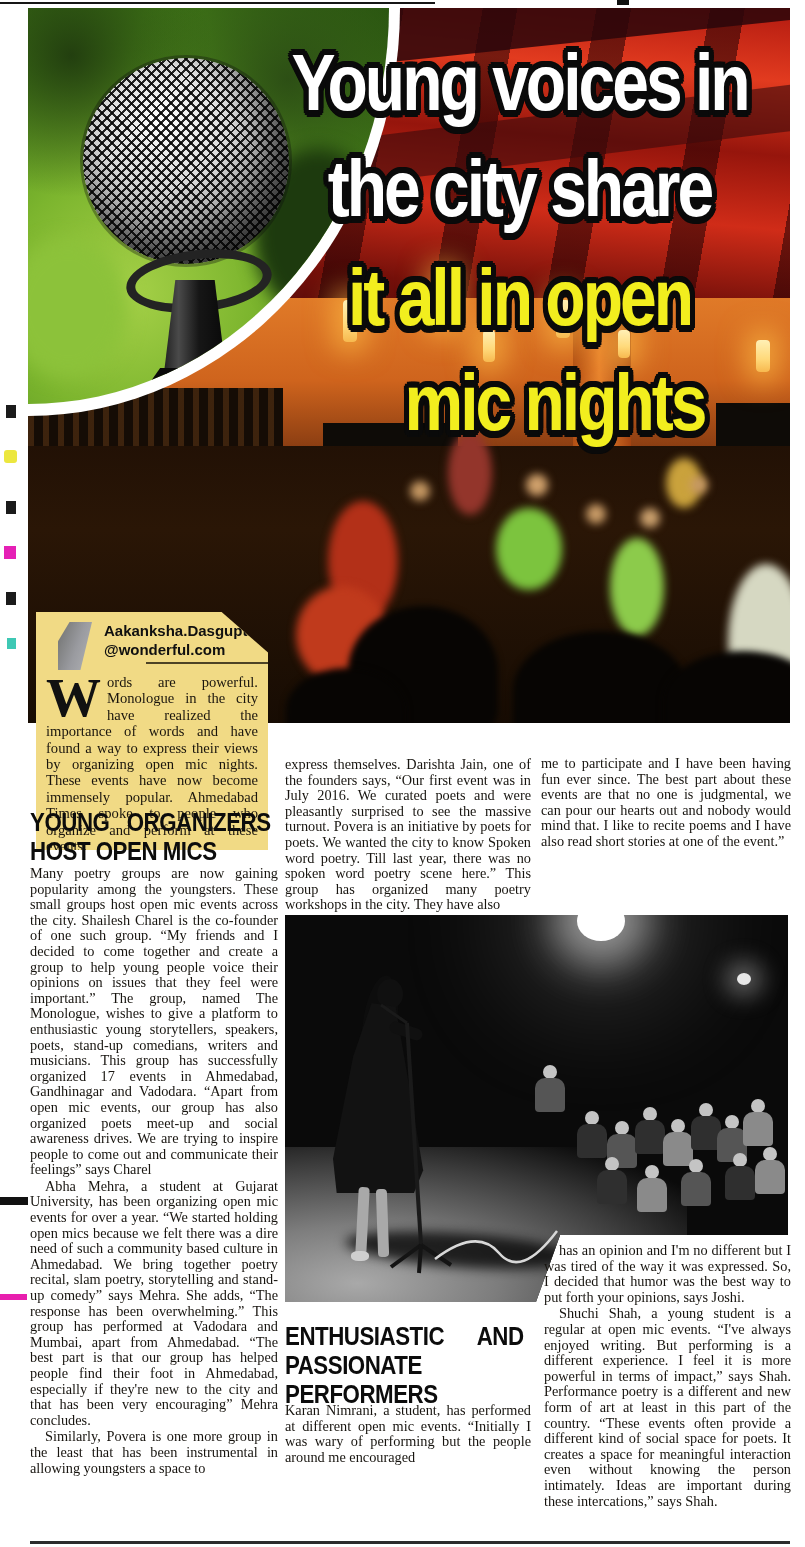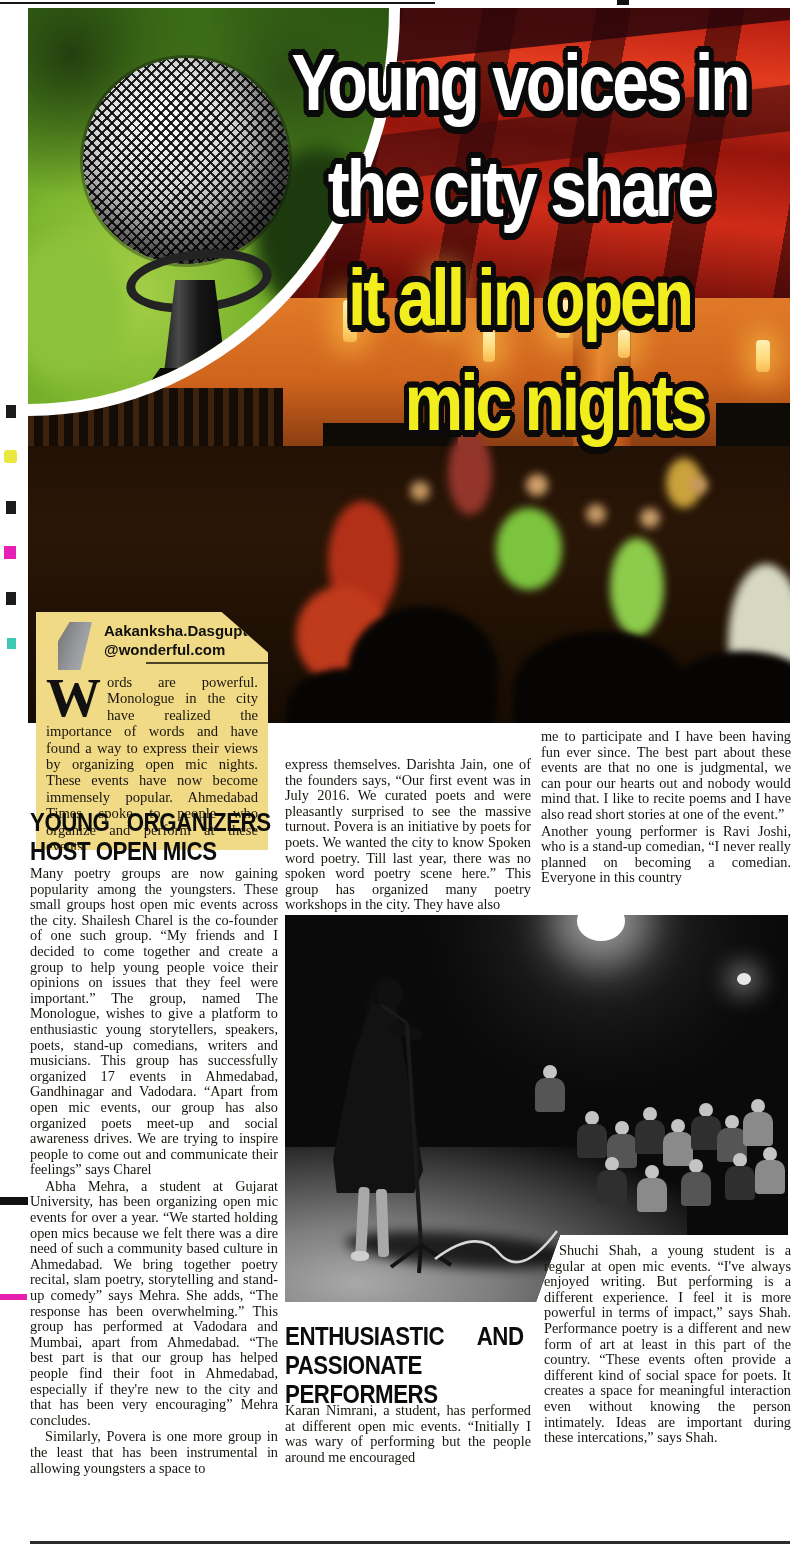--- a/index.html
+++ b/index.html
@@ -97,21 +97,21 @@
 
   
   .col{position:absolute;font-size:14.3px;line-height:15.6px;text-align:justify;color:#17140f;}
   .col p{margin:0;}
   .col p.ind{text-indent:15px;font-family:Liberation Serif, serif;}
   .col p + p{margin-top:1px;}
   .sec-head{font-family:"Liberation Sans",sans-serif;font-weight:900;font-size:23px;line-height:25px;
     color:#0c0c0c;letter-spacing:-.5px;transform:scale(.97,1.15);transform-origin:0 0;margin:0 0 8px 0;}
   .col1{left:30px;top:808px;width:248px;}
   .col2top{left:285px;top:733px;width:246px;margin-top:24px;}
-  .col3top{left:541px;top:729px;width:250px;}
+  .col3top{left:541px;top:756px;width:250px;}
   .col2bot{left:285px;top:1308px;width:246px;}
   .col2bot .sec-head{margin-top:14px;margin-bottom:6px;}
   .col3bot{left:544px;top:1243px;width:247px;}
 
   
   .midphoto{position:absolute;left:285px;top:915px;width:503px;height:387px;background:#0a0a0a;overflow:hidden;
     clip-path:polygon(0 0,100% 0,100% 82.7%,54.7% 82.7%,49.9% 100%,0 100%);}
   .spot{position:absolute;border-radius:50%;}
   .spot1{left:292px;top:-14px;width:48px;height:40px;background:#ffffff;
     box-shadow:0 0 40px 26px rgba(255,255,255,.5),0 0 110px 70px rgba(200,200,200,.18);}
@@ -227,21 +227,20 @@
     <p class="ind">Abha Mehra, a student at Gujarat University, has been organizing open mic events for over a year. “We started holding open mics because we felt there was a dire need of such a community based culture in Ahmedabad. We bring together poetry recital, slam poetry, storytelling and stand-up comedy” says Mehra. She adds, “The response has been overwhelming.” This group has performed at Vadodara and Mumbai, apart from Ahmedabad. “The best part is that our group has helped people find their foot in Ahmedabad, especially if they're new to the city and that has been very encouraging” Mehra concludes.</p>
     <p class="ind">Similarly, Povera is one more group in the least that has been instrumental in allowing youngsters a space to</p>
   </div>
 
   <div class="col col2top">
     <p>express themselves. Darishta Jain, one of the founders says, “Our first event was in July 2016. We curated poets and were pleasantly surprised to see the massive turnout. Povera is an initiative by poets for poets. We wanted the city to know Spoken word poetry. Till last year, there was no spoken word poetry scene here.” This group has organized many poetry workshops in the city. They have also</p>
   </div>
 
   <div class="col col3top">
     <p>me to participate and I have been having fun ever since. The best part about these events are that no one is judgmental, we can pour our hearts out and nobody would mind that. I like to recite poems and I have also read short stories at one of the event.”</p>
-    <p>Another young performer is Ravi Joshi, who is a stand-up comedian, “I never really planned on becoming a comedian. Everyone in this country</p>
   </div>
 
   <div class="midphoto">
     <div class="spot spot1"></div>
     <div class="spot spot2"></div>
     <div class="floor"></div>
     <div class="pshadow"></div>
     <div class="perf-hair"></div>
     <div class="perf-head"></div>
     <div class="perf-body"></div>
@@ -268,20 +267,21 @@
       <span class="aud" style="left:312px;top:242px;"></span>
       <span class="aud lt" style="left:352px;top:250px;"></span>
       <span class="aud md" style="left:396px;top:244px;"></span>
       <span class="aud" style="left:440px;top:238px;"></span>
       <span class="aud lt" style="left:470px;top:232px;"></span>
       <span class="aud md" style="left:250px;top:150px;"></span>
     </div>
   </div>
 
   <div class="col col3bot">
+    <p class="ind">has an opinion and I'm no different but I was tired of the way it was expressed. So, I decided that humor was the best way to put forth your opinions, says Joshi.</p>
     <p class="ind">Shuchi Shah, a young student is a regular at open mic events. “I've always enjoyed writing. But performing is a different experience. I feel it is more powerful in terms of impact,” says Shah. Performance poetry is a different and new form of art at least in this part of the country. “These events often provide a different kind of social space for poets. It creates a space for meaningful interaction even without knowing the person intimately. Ideas are important during these intercations,” says Shah.</p>
   </div>
 
   <div class="col col2bot">
     <h2 class="sec-head">ENTHUSIASTIC AND PASSIONATE PERFORMERS</h2>
     <p>Karan Nimrani, a student, has performed at different open mic events. “Initially I was wary of performing but the people around me encouraged</p>
   </div>
 
   <div class="bottom-rule"></div>
 </div>

